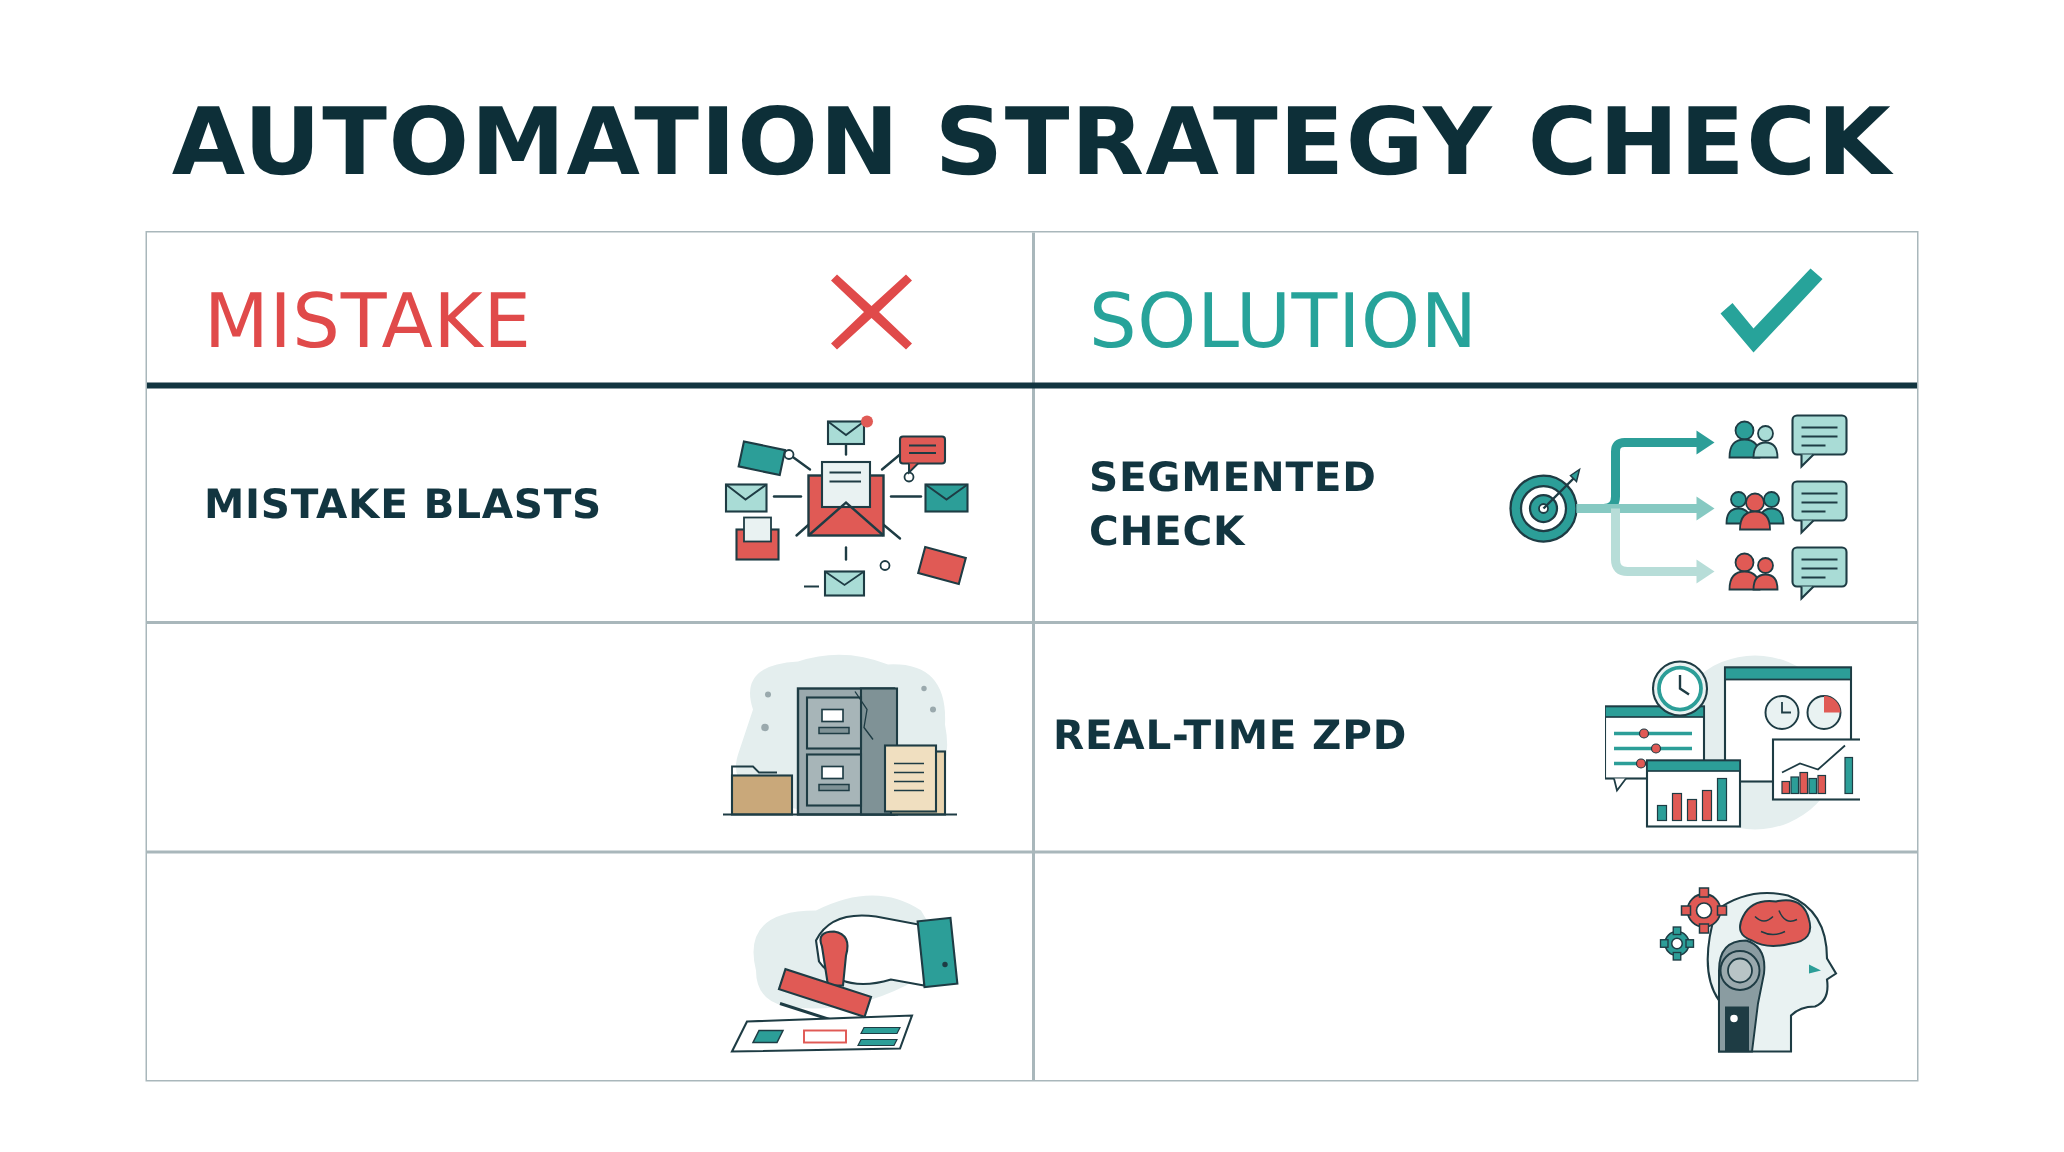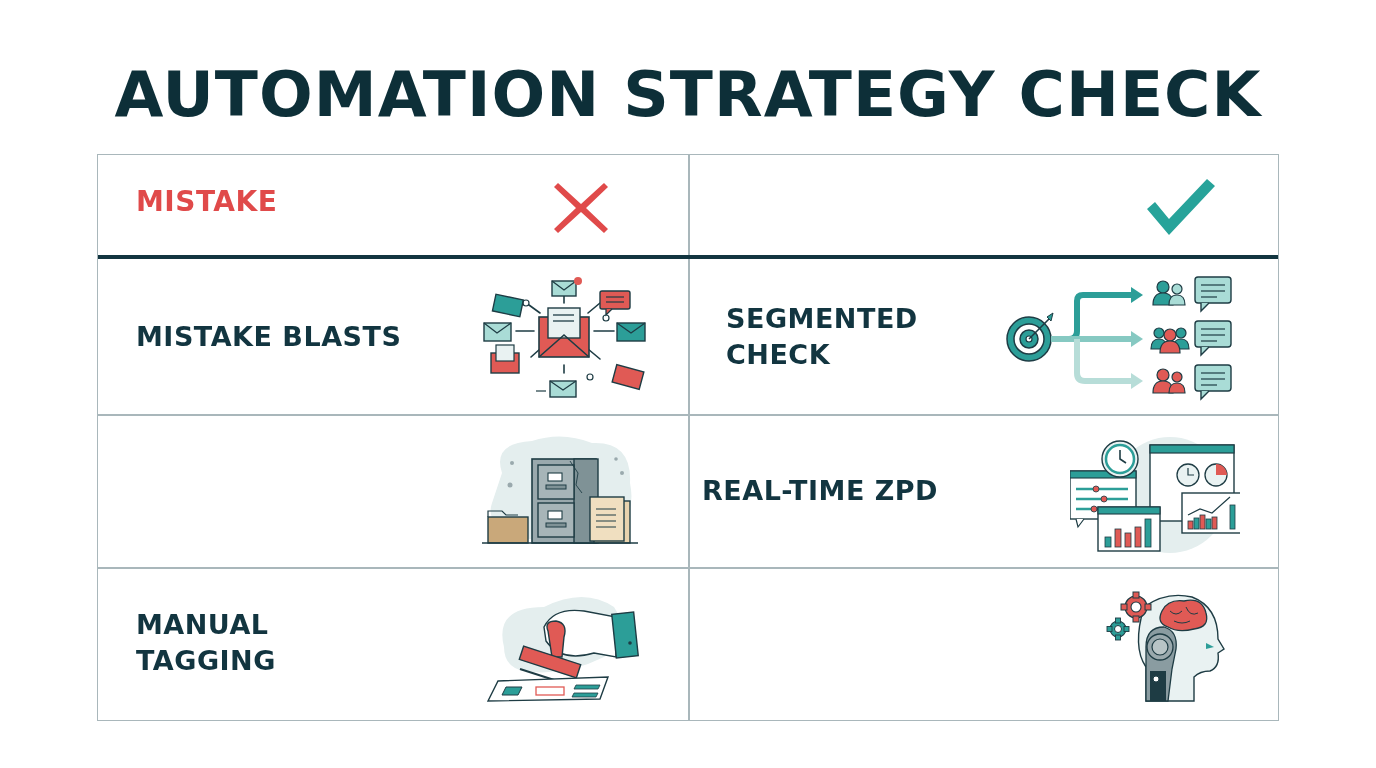--- a/index.html
+++ b/index.html
@@ -10,21 +10,21 @@
     font-size: 62px; font-weight: bold; letter-spacing: 1px; color: #0d2f38;
     font-family: "DejaVu Sans", sans-serif; transform: scaleX(1.02);
   }
   .table {
     position: absolute; left: 97px; top: 154px; width: 1182px; height: 567px;
     border: 1.5px solid #a9b7bb;
   }
   .vline { position: absolute; left: 590px; top: 0; width: 1.5px; height: 100%; background: #a9b7bb; }
   .hhead { position: absolute; left: 0; top: 100px; width: 100%; height: 4px; background: #123540; }
   .hrow { position: absolute; left: 0; width: 100%; height: 1.5px; background: #a9b7bb; }
-  .hdr-label { position: absolute; top: 30px; font-size: 28px; font-weight: bold; letter-spacing: 0.5px; }
+  .hdr-label { position: absolute; top: 30px; font-size: 50px; font-weight: normal; letter-spacing: 0.5px; }
   .hdr-mistake { left: 38px; color: #e04a4a; }
   .hdr-solution { left: 628px; color: #27a39a; }
   .hdr-icon { position: absolute; top: 22px; }
   .row-label { position: absolute; font-size: 27px; font-weight: bold; color: #123540; line-height: 36px; letter-spacing: 0.5px; }
   .illus { position: absolute; }
 </style>
 </head>
 <body>
 
 <div class="title">AUTOMATION STRATEGY CHECK</div>
@@ -32,20 +32,21 @@
 <div class="table">
   <div class="vline"></div>
   <div class="hhead"></div>
   <div class="hrow" style="top:259px"></div>
   <div class="hrow" style="top:412px"></div>
 
   <div class="hdr-label hdr-mistake">MISTAKE</div>
   <svg class="hdr-icon" style="left:452px" width="62" height="62" viewBox="0 0 62 62">
     <path d="M8 6 L31 27 L54 6 L58 10 L36 31 L58 52 L54 56 L31 35 L8 56 L4 52 L26 31 L4 10 Z" fill="#e04a4a"></path>
   </svg>
+  <div class="hdr-label hdr-solution">SOLUTION</div>
   <svg class="hdr-icon" style="left:1045px" width="76" height="62" viewBox="0 0 76 62">
     <path d="M4 32 L12 25 L26 42 L64 2 L72 9 L26 58 Z" fill="#27a39a"></path>
   </svg>
 
   <div class="row-label" style="left:38px; top:164px">MISTAKE BLASTS</div>
   <svg class="illus" style="left:376px; top:118px" width="180" height="128" viewBox="0 0 180 128">
     <g stroke="#1e3c44" stroke-width="1.6" stroke-linecap="round">
       <line x1="60" y1="58" x2="42" y2="58"></line>
         <line x1="120" y1="58" x2="140" y2="58"></line>
       <line x1="90" y1="30" x2="90" y2="22"></line>
@@ -208,24 +209,20 @@
     <rect x="28" y="74" width="62" height="7" fill="#2c9e98" stroke="#1e3c44" stroke-width="1.1"></rect>
     <g stroke="#1e3c44" stroke-width="0.8">
       <rect x="35" y="104" width="6" height="10" fill="#2c9e98"></rect>
         <rect x="45" y="96" width="6" height="18" fill="#e05a55"></rect>
       <rect x="55" y="100" width="6" height="14" fill="#e05a55"></rect>
         <rect x="65" y="94" width="6" height="20" fill="#e05a55"></rect>
       <rect x="75" y="86" width="6" height="28" fill="#2c9e98"></rect>
     </g>
   </svg>
 
-  <div class="row-label" style="left:38px; top:452px">
-    <div>MANUAL</div>
-    <div>TAGGING</div>
-  </div>
   <svg class="illus" style="left:386px; top:432px" width="160" height="116" viewBox="0 0 160 116">
     <path d="M20 60 Q10 20 60 20 Q100 0 130 20 Q150 50 120 70 Q80 90 40 84 Q20 80 20 60 Z" fill="#e4eeee"></path>
     <path d="M60 40 Q70 20 100 24 L132 30 L132 70 L110 66 Q90 72 76 66 Q66 60 62 54 Z" fill="#ffffff" stroke="#1e3c44" stroke-width="1.4"></path>
     <rect x="130" y="26" width="22" height="44" fill="#2c9e98" stroke="#1e3c44" stroke-width="1.4" transform="rotate(-6 141 48)"></rect>
     <circle cx="146" cy="56" r="1.8" fill="#1e3c44"></circle>
     <path d="M64 44 Q60 34 72 34 Q84 36 80 50 L78 70 L68 70 Z" fill="#e05a55" stroke="#1e3c44" stroke-width="1.4"></path>
     <rect x="36" y="68" width="60" height="14" fill="#e05a55" stroke="#1e3c44" stroke-width="1.4" transform="rotate(18 66 75)"></rect>
     <path d="M36 82 L92 100" stroke="#1e3c44" stroke-width="2"></path>
     <path d="M14 94 L124 90 L116 112 L4 114 Z" fill="#ffffff" stroke="#1e3c44" stroke-width="1.4"></path>
     <path d="M22 100 L38 100 L34 108 L18 108 Z" fill="#2c9e98" stroke="#1e3c44" stroke-width="1"></path>

